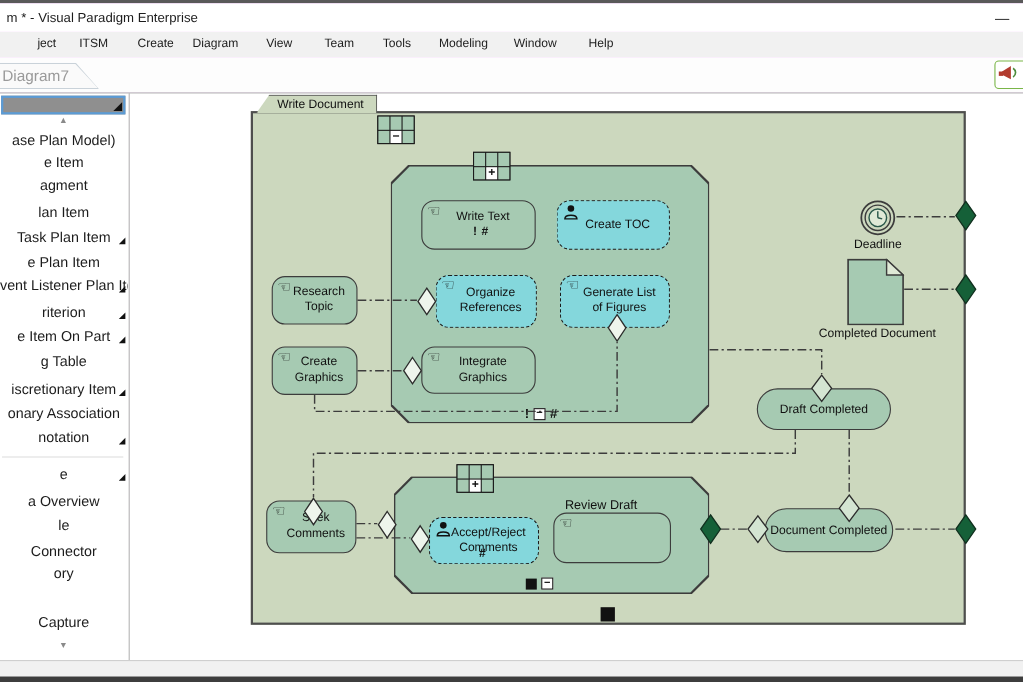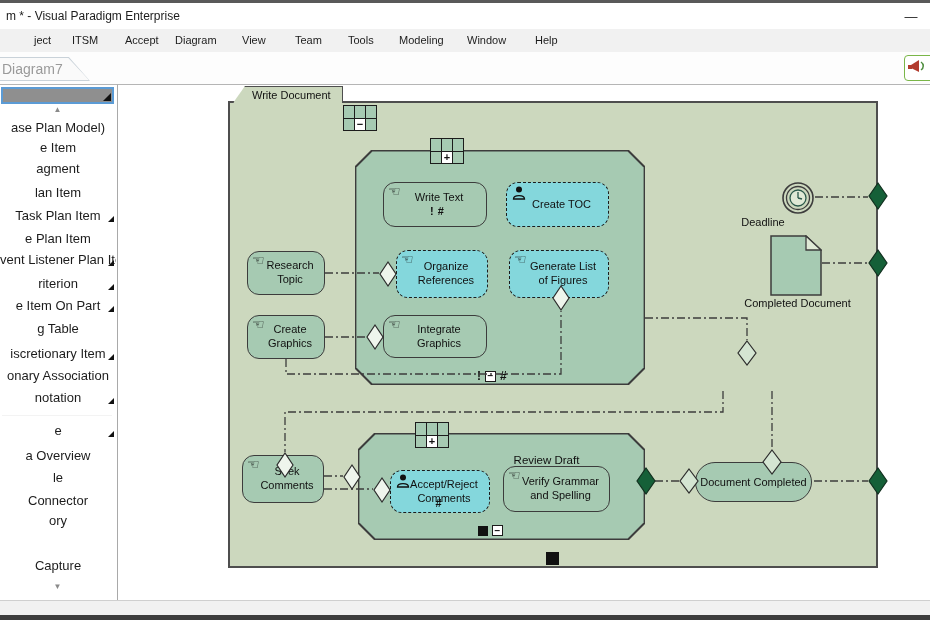--- a/index.html
+++ b/index.html
@@ -74,21 +74,21 @@
   <div id="topstrip" class="abs"></div>
 
   <div id="titlebar" class="abs">
     <div id="title" class="abs">m * - Visual Paradigm Enterprise</div>
     <div id="minbtn" class="abs">—</div>
   </div>
 
   <div id="menubar" class="abs">
     <span class="menuitem" style="left:2px">ject</span>
     <span class="menuitem" style="left:40px">ITSM</span>
-    <span class="menuitem" style="left:93px">Accept</span>
+    <span class="menuitem" style="left:93px">Create</span>
     <span class="menuitem" style="left:143px">Diagram</span>
     <span class="menuitem" style="left:210px">View</span>
     <span class="menuitem" style="left:263px">Team</span>
     <span class="menuitem" style="left:316px">Tools</span>
     <span class="menuitem" style="left:367px">Modeling</span>
     <span class="menuitem" style="left:435px">Window</span>
     <span class="menuitem" style="left:503px">Help</span>
   </div>
 
   <div id="tabbar" class="abs">
@@ -231,37 +231,39 @@
       <svg class="hicon" width="16" height="15" viewBox="0 0 16 15">
         <circle cx="7" cy="3.6" r="3" fill="#111"></circle>
         <path d="M1.5,13 C1.5,8.5 12.5,8.5 12.5,13 Z" fill="none" stroke="#111" stroke-width="1.3"></path>
       </svg>
       <span>Accept/Reject Comments</span>
       <span class="tmk">#</span>
     </div>
 
     <div class="task solid" style="left:385px;top:381px;width:107px;height:46px">
       <span class="ticon">☜</span>
-      <span>Verify Grammar and Spelling</span>
-    </div>
-
+    </div>
+
+    <div class="milestone" style="left:570px;top:268px;width:122px;height:38px">
+      <span>Draft Completed</span>
+    </div>
     <div class="milestone" style="left:577px;top:377px;width:117px;height:40px">
       <span>Document Completed</span>
     </div>
 
     <svg class="abs" style="left:662px;top:95px" width="36" height="36" viewBox="0 0 36 36">
       <circle cx="18" cy="18" r="15" fill="#ccd8be" stroke="#3c3c3c" stroke-width="1.6"></circle>
       <circle cx="18" cy="18" r="11.5" fill="none" stroke="#3c3c3c" stroke-width="1.3"></circle>
       <g stroke="#2a584a" stroke-width="1.3">
         <circle cx="18" cy="18" r="8" fill="#dfe9d6"></circle>
         <line x1="18" y1="18" x2="18" y2="12"></line>
         <line x1="18" y1="18" x2="22" y2="19"></line>
       </g>
     </svg>
-    <div class="dlabel" style="left:610px;top:131px;width:70px">Deadline</div>
+    <div class="dlabel" style="left:645px;top:131px;width:70px">Deadline</div>
 
     <svg class="abs" style="left:652px;top:150px" width="52" height="61" viewBox="0 0 52 61">
       <path d="M1,1 H36 L51,15 V60 H1 Z" fill="#a6cab2" stroke="#3c3c3c" stroke-width="1.5"></path>
       <path d="M36,1 V15 H51 Z" fill="#dfe9d6" stroke="#3c3c3c" stroke-width="1.3"></path>
     </svg>
     <div class="dlabel" style="left:622px;top:212px;width:115px">Completed Document</div>
 
     <div class="abs" style="left:428px;top:467px;width:13px;height:13px;background:#111"></div>
 
     <svg id="overlay" viewBox="0 0 812 516">

